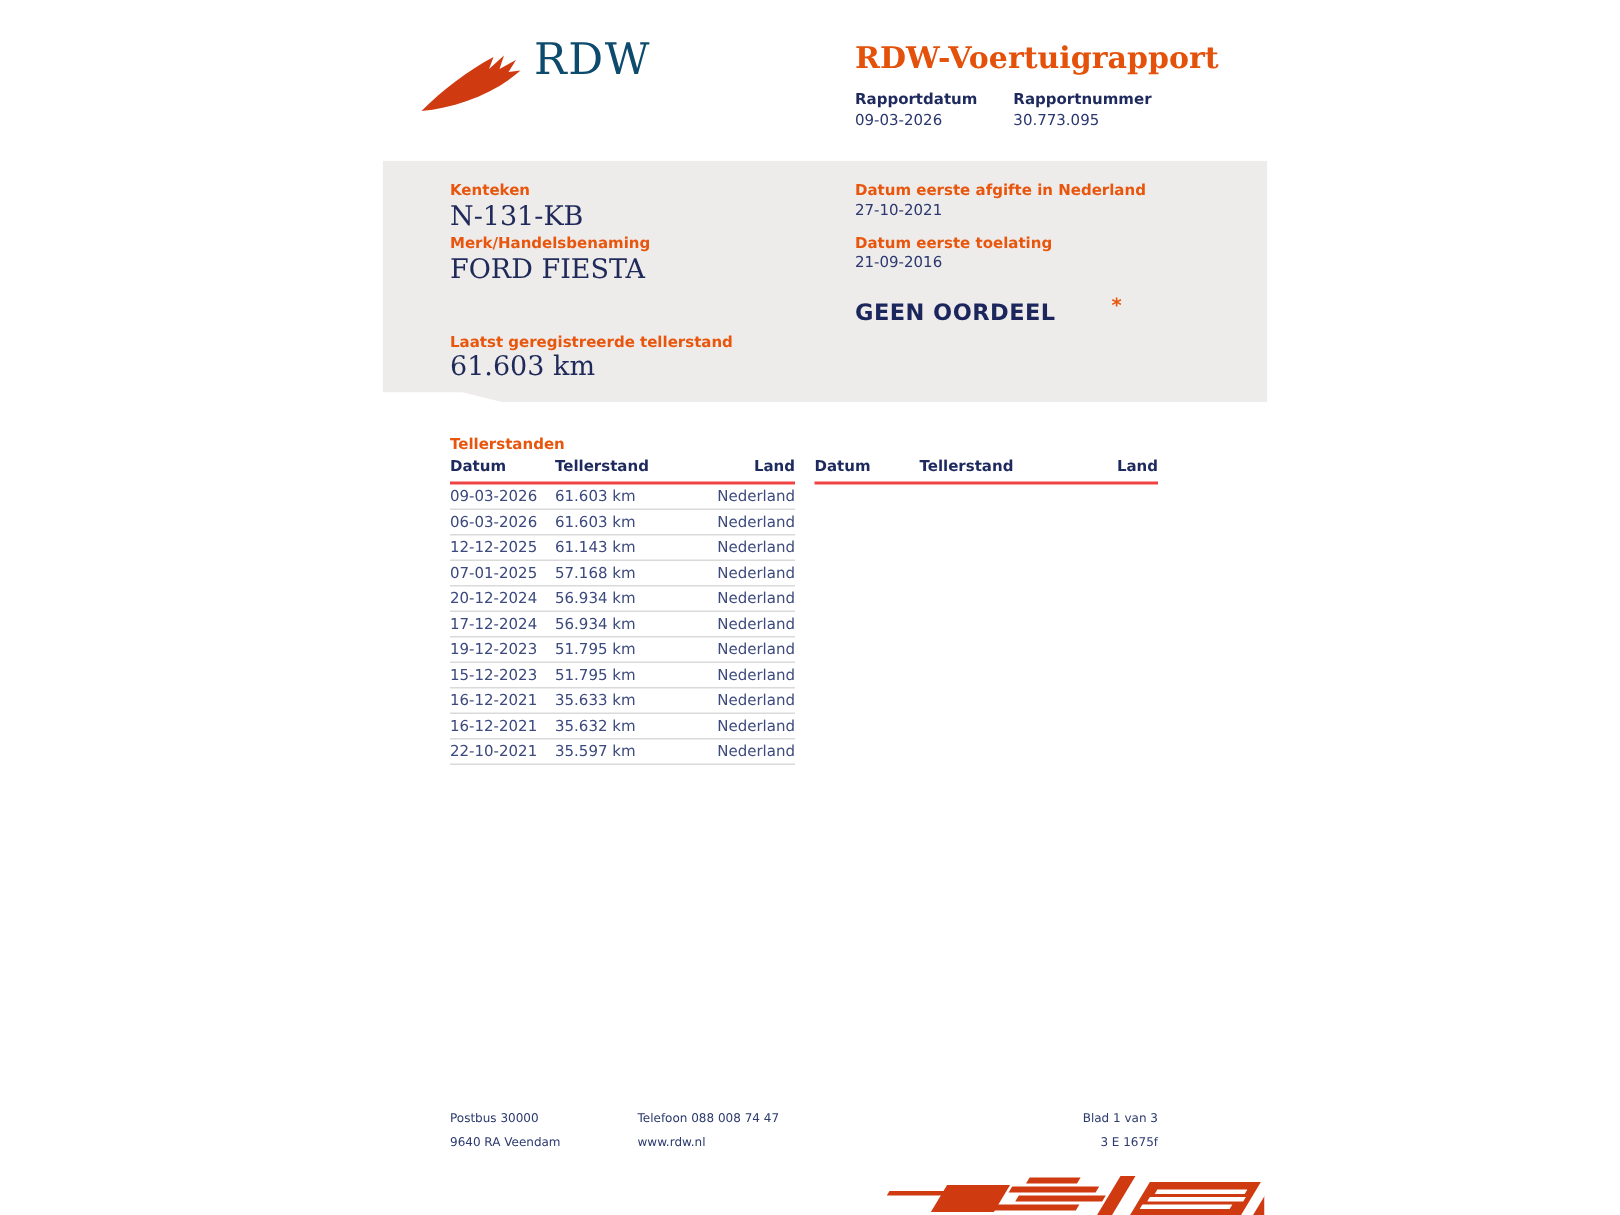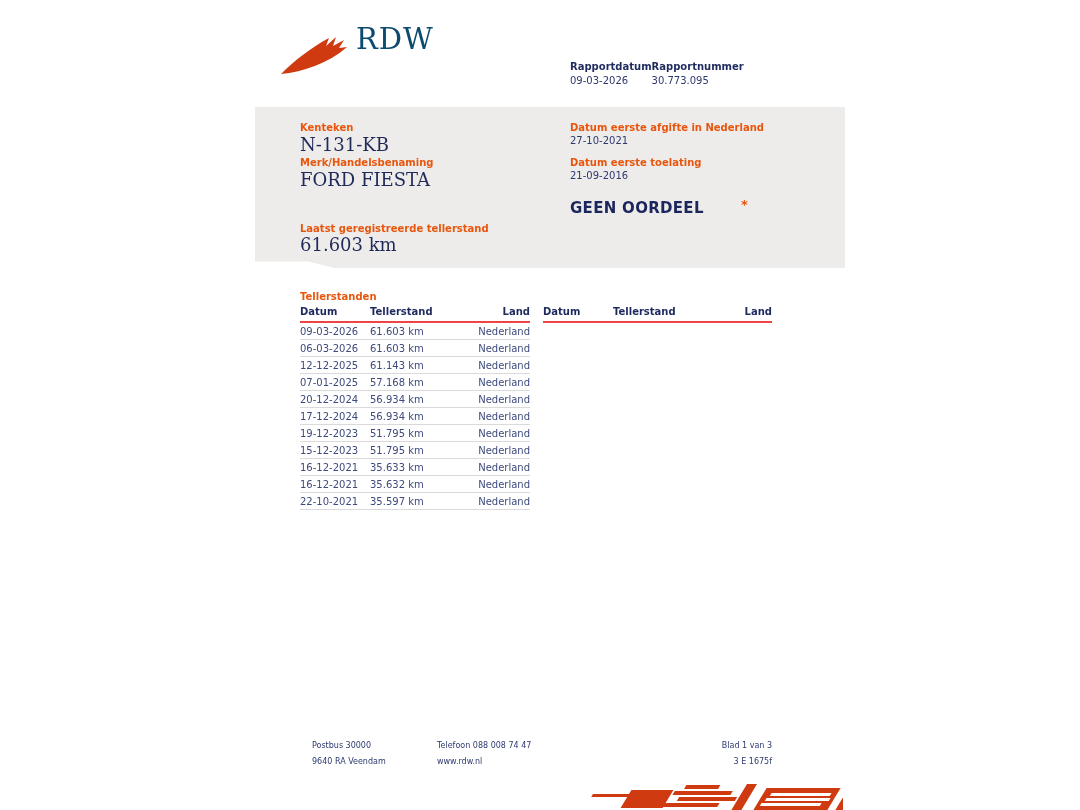--- a/index.html
+++ b/index.html
@@ -5,21 +5,21 @@
   html,body{margin:0;padding:0;background:#ffffff;}
   .page{position:relative;width:1080px;height:810px;background:#ffffff;overflow:hidden;
         font-family:"DejaVu Sans","Liberation Sans",sans-serif;color:#1e2a5e;}
   .abs{position:absolute;}
 
   
   .brand-text{left:356px;top:22px;font-family:"DejaVu Serif","Liberation Serif",serif;
               font-size:29px;color:#0c4a6e;letter-spacing:1px;}
   .doc-title{left:570px;top:26px;font-family:"DejaVu Serif","Liberation Serif",serif;
              font-weight:bold;font-size:20px;color:#e4510b;}
-  .meta{left:570px;top:61px;display:flex;}
+  .meta{left:570px;top:61px;display:flex;gap:24px;}
   .meta .lbl{font-size:10px;font-weight:bold;color:#1e2a5e;}
   .meta .val{font-size:10px;color:#2c3870;margin-top:3px;}
 
   
   .summary-box{left:255px;top:107px;width:590px;height:161px;background:#eeecea;
                clip-path:polygon(0 0,100% 0,100% 100%,13.5% 100%,9% 96%,0 96%);}
   .olabel{position:absolute;font-size:10px;font-weight:bold;color:#e8560e;}
   .bigval{position:absolute;font-family:"DejaVu Serif","Liberation Serif",serif;
           font-size:18px;color:#1f2a5a;}
   .smval{position:absolute;font-size:10px;color:#2c3870;}
@@ -38,40 +38,41 @@
   .c3{width:70px;text-align:right;}
 
   
   .footnote{left:300px;top:637px;width:448px;}
   .fn-head{font-size:11.5px;font-weight:bold;color:#1b265c;}
   .fn-star{color:#e8560e;font-size:10px;vertical-align:2px;margin-right:3px;}
   .fn-body{margin-top:4px;font-size:10px;line-height:13.5px;color:#ee6f47;}
 
   
   .footer-col{top:741px;font-size:8px;color:#2c3a6e;}
-  .footer-col div{margin-bottom:7px;margin-left:12px;}
+  .footer-col div{margin-bottom:7px;}
   .fc1{left:300px;}
   .fc2{left:425px;}
   .fc3{left:680px;width:92px;text-align:right;}
   .weblink{cursor:pointer;}
 
   
   .logo{left:278px;top:27px;width:72px;height:50px;}
   .wing-bottom{left:583px;top:784px;width:260px;height:26px;overflow:hidden;}
 </style>
 </head>
 <body>
 
 <div class="page">
 
   <svg class="abs logo" viewBox="0 0 70 50">
     <path d="M2,47 C16,33 33,20 50,11 L47,19 L57,10 L54,19 L65,13 L60,21 L68,20 C50,36 24,45 2,47 Z" fill="#cf3a10"></path>
   </svg>
   <div class="abs brand-text">RDW</div>
 
+  <div class="abs doc-title">RDW-Voertuigrapport</div>
 
   <div class="abs meta">
     <div>
       <div class="lbl">Rapportdatum</div>
       <div class="val">09-03-2026</div>
     </div>
     <div>
       <div class="lbl">Rapportnummer</div>
       <div class="val">30.773.095</div>
     </div>

